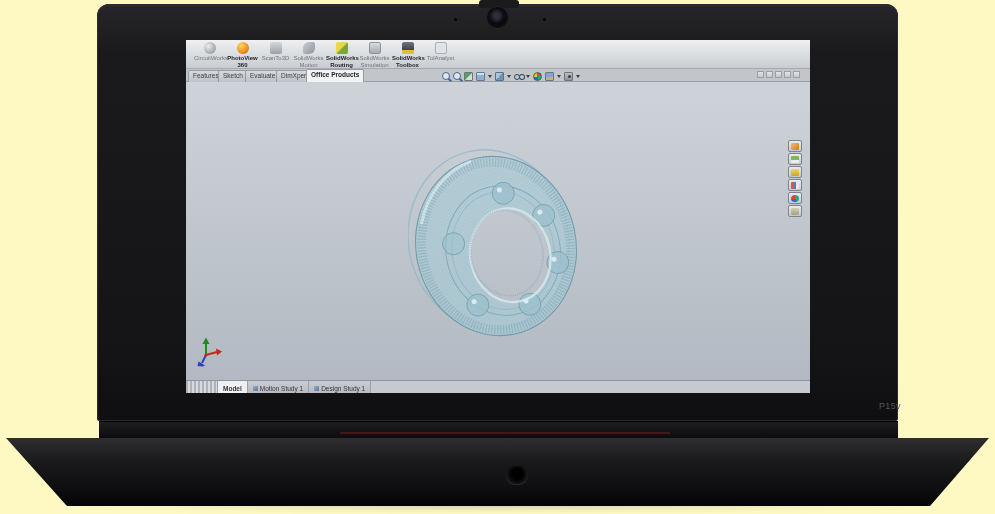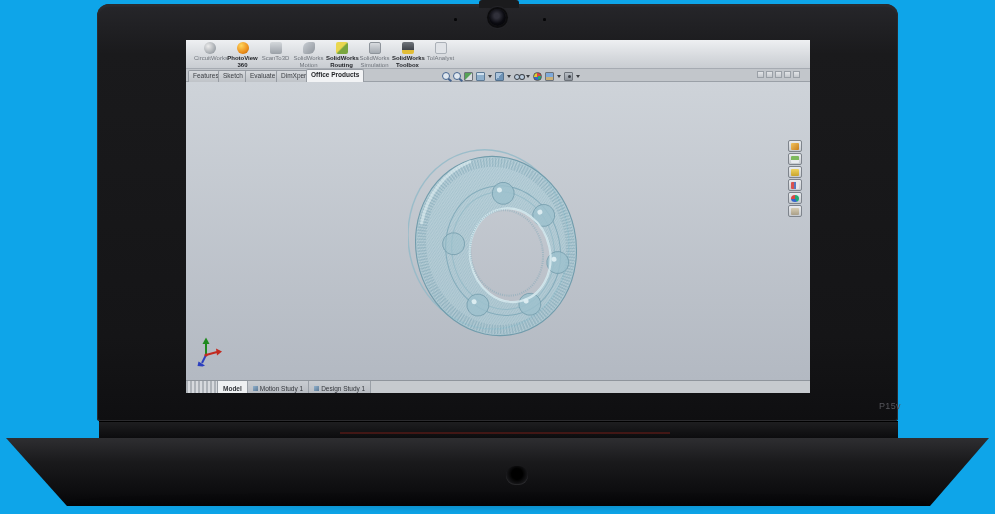--- a/index.html
+++ b/index.html
@@ -1,17 +1,17 @@
 <!DOCTYPE html>
 <html><head>
 <meta charset="utf-8">
 <style>
   * { margin:0; padding:0; box-sizing:border-box; }
   html,body { background:#ffffff; font-family:"Liberation Sans", sans-serif; }
-  .stage { position:relative; width:995px; height:514px; background:#0ea5e9; overflow:hidden; }
+  .stage { position:relative; width:995px; height:514px; background:#fef9c3; overflow:hidden; }
 
   
   .lid { position:absolute; left:97px; top:4px; width:801px; height:417px;
          border-radius:12px 12px 3px 3px;
          background:linear-gradient(180deg,#26262a,#1a1a1c 12%,#151517 80%,#0f0f11);
          box-shadow:inset 0 0 0 1px #2b2b2e, inset 0 2px 3px rgba(255,255,255,.05); }
   .lid-notch { position:absolute; left:479px; top:0; width:40px; height:8px; border-radius:3px 3px 0 0;
          background:#1b1b1d; }
   .webcam { position:absolute; left:489px; top:9px; width:17px; height:17px; border-radius:50%;
          background:radial-gradient(circle at 45% 40%, #30303a 18%, #0a0a10 55%, #000);

